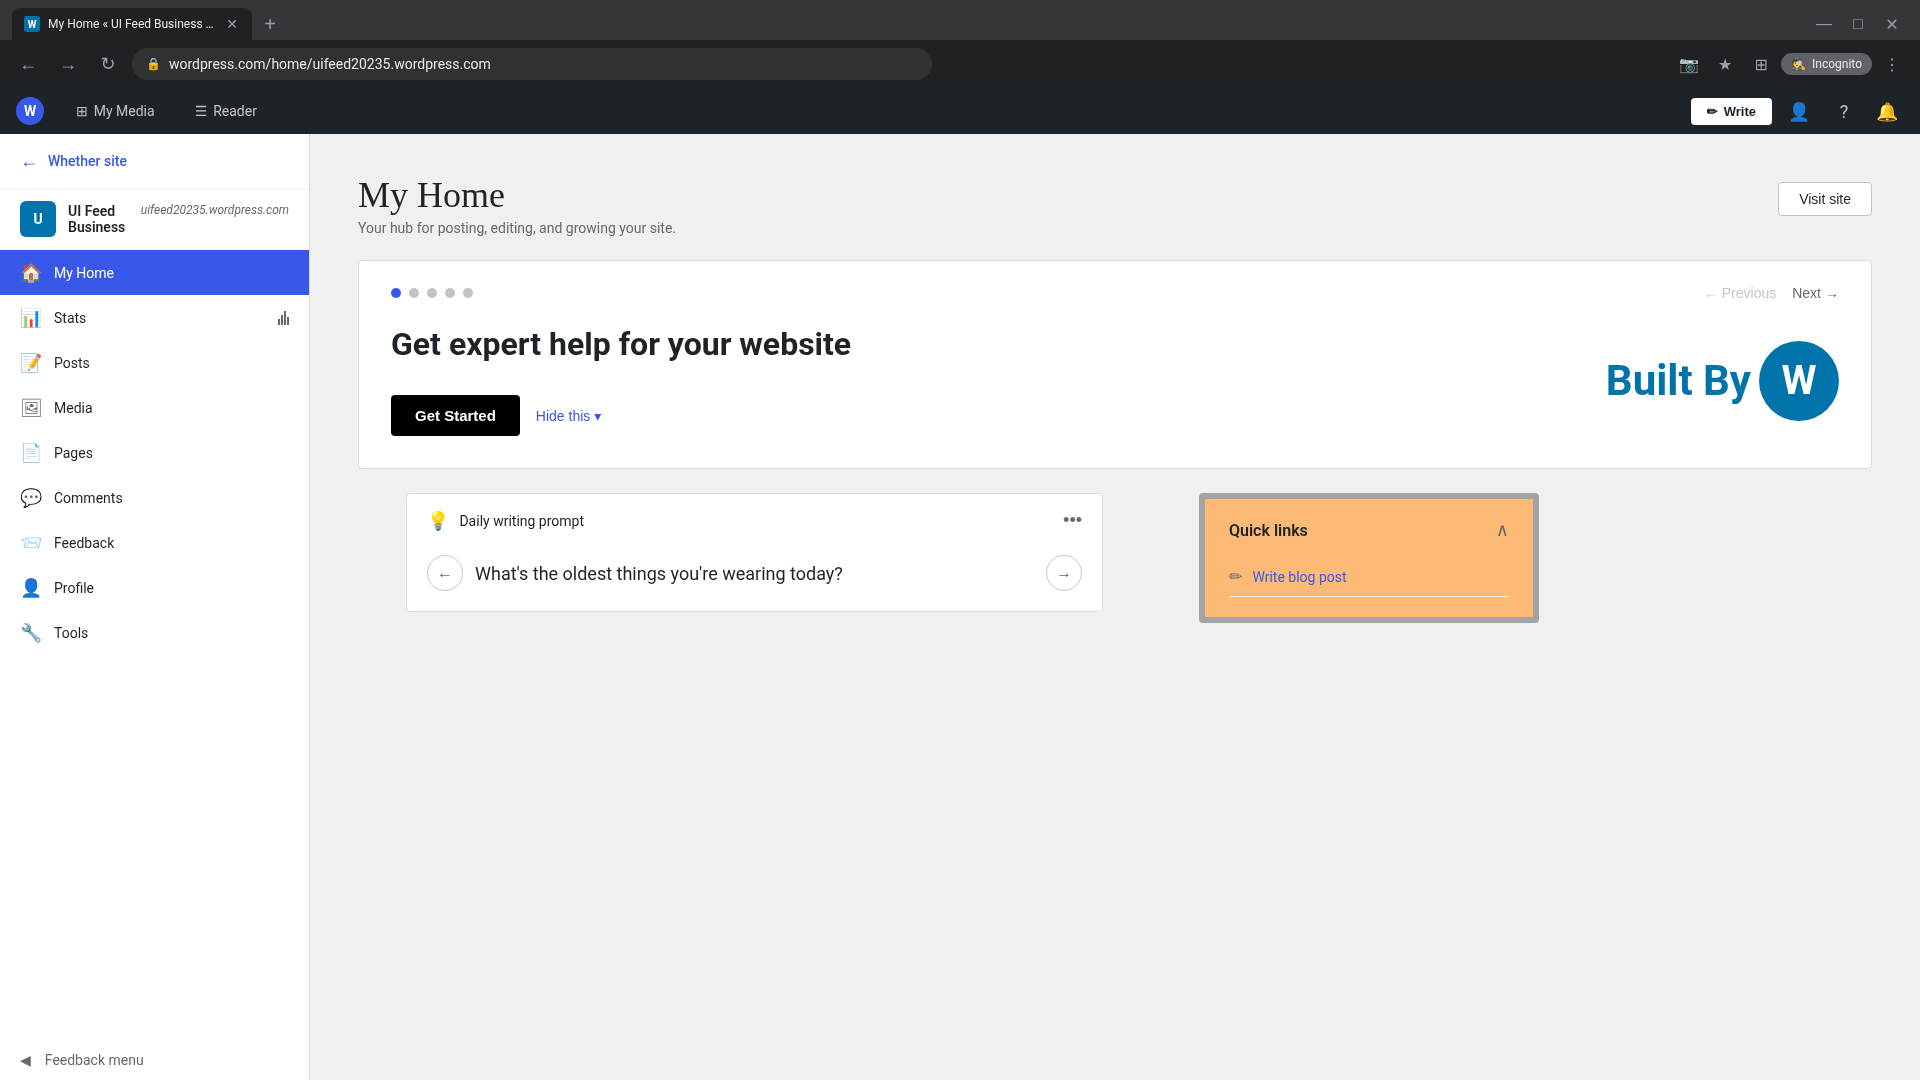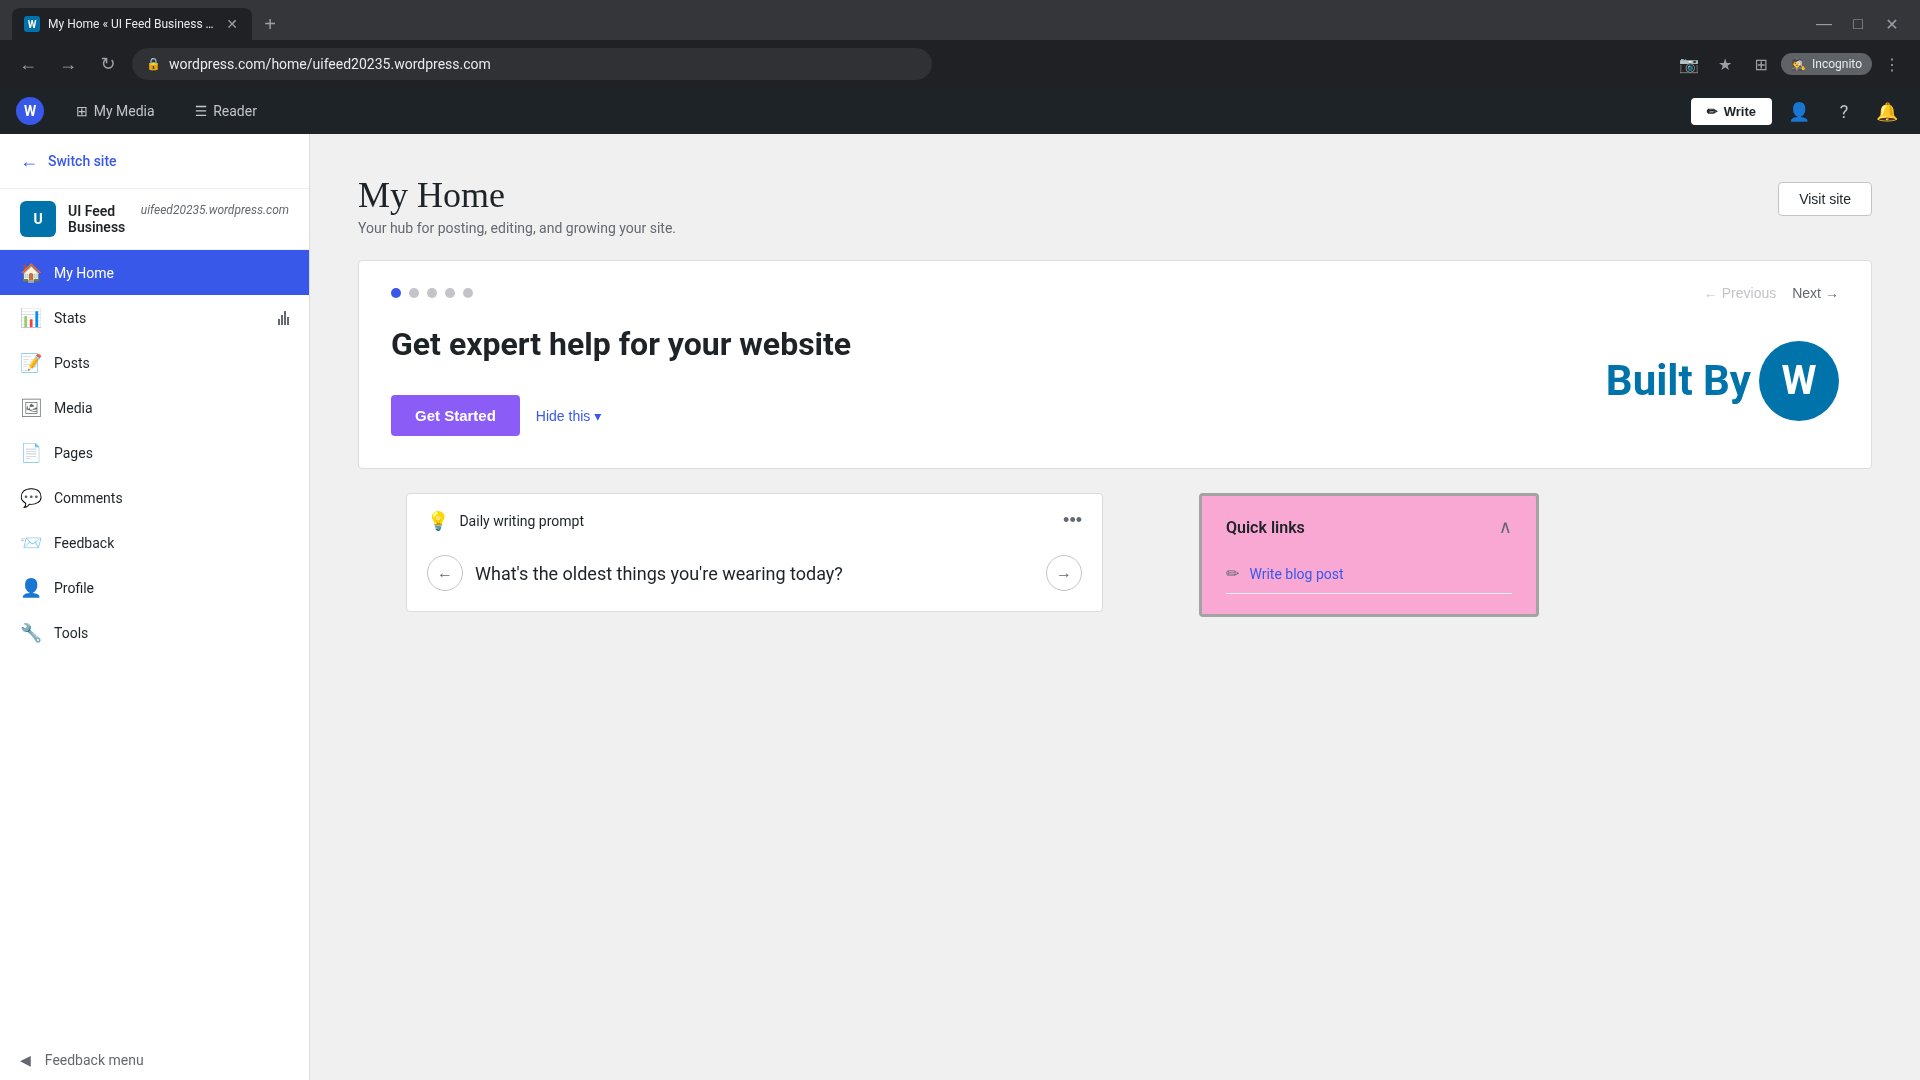--- a/index.html
+++ b/index.html
@@ -69,40 +69,40 @@
     .dot.active { background: #3858e9; }
     .dot.inactive { background: #c3c4c7; }
     .carousel-arrows { display: flex; align-items: center; gap: 16px; }
     .carousel-arrow { background: none; border: none; color: #646970; font-size: 14px; cursor: pointer; display: flex; align-items: center; gap: 4px; }
     .carousel-arrow.disabled { color: #c3c4c7; cursor: default; }
     .card-content { display: flex; align-items: center; gap: 28px; }
     .card-text { flex: 1; }
     .card-heading { font-size: 32px; font-weight: 700; color: #1d2327; margin-bottom: 24px; line-height: 1.2; }
     .card-body { font-size: 15px; color: #3c434a; line-height: 1.6; max-width: 600px; }
     .card-actions { display: flex; align-items: center; gap: 16px; margin-top: 32px; }
-    .get-started-btn { background: #8b5cf6; color: white; border: none; border-radius: 4px; padding: 12px 24px; font-size: 15px; font-weight: 600; cursor: pointer; }
+    .get-started-btn { background: #000000; color: white; border: none; border-radius: 4px; padding: 12px 24px; font-size: 15px; font-weight: 600; cursor: pointer; }
     .hide-this-btn { background: none; border: none; color: #3858e9; font-size: 14px; cursor: pointer; display: flex; align-items: center; gap: 4px; }
     .card-image { flex-shrink: 0; display: flex; align-items: center; justify-content: center; }
     .built-by-wp { display: flex; align-items: center; gap: 8px; }
     .built-by-text { font-size: 42px; font-weight: 700; color: #0073aa; }
     .wp-big-logo { width: 80px; height: 80px; background: #0073aa; border-radius: 50%; display: flex; align-items: center; justify-content: center; color: white; font-weight: bold; font-size: 40px; }
 
     
     .prompt-card { background: #fff; border: 1px solid #dcdcde; border-radius: 4px; margin: 0 48px 24px; max-width: 700px; display: inline-block; width: 697px; vertical-align: top; }
     .prompt-header { display: flex; align-items: center; justify-content: space-between; padding: 16px 20px; }
     .prompt-title { display: flex; align-items: center; gap: 10px; font-size: 14px; color: #1d2327; }
     .prompt-icon { font-size: 18px; color: #646970; }
     .prompt-more { color: #646970; font-size: 18px; cursor: pointer; background: none; border: none; }
     .prompt-content { padding: 8px 20px 20px; display: flex; align-items: center; gap: 12px; }
     .prompt-arrow { width: 36px; height: 36px; border: 1px solid #c3c4c7; border-radius: 50%; display: flex; align-items: center; justify-content: center; cursor: pointer; font-size: 16px; color: #646970; background: white; flex-shrink: 0; }
     .prompt-question { font-size: 18px; color: #1d2327; flex: 1; font-weight: 400; }
     .prompt-next { width: 36px; height: 36px; border: 1px solid #c3c4c7; border-radius: 50%; display: flex; align-items: center; justify-content: center; cursor: pointer; font-size: 16px; color: #646970; background: white; flex-shrink: 0; }
 
     
-    .quick-links { background: #f9a8d4; border: 3px solid #a3a3a3; border-radius: 4px; padding: 20px 24px; width: 340px; display: inline-block; vertical-align: top; margin-left: 24px; }
+    .quick-links { background: #fdba74; border: 6px solid #a3a3a3; border-radius: 4px; padding: 20px 24px; width: 340px; display: inline-block; vertical-align: top; margin-left: 24px; }
     .quick-links-header { display: flex; align-items: center; justify-content: space-between; margin-bottom: 16px; }
     .quick-links-title { font-size: 16px; font-weight: 600; color: #1d2327; }
     .quick-links-collapse { background: none; border: none; color: #646970; font-size: 18px; cursor: pointer; }
     .quick-link-item { display: flex; align-items: center; gap: 10px; padding: 10px 0; border-bottom: 1px solid #f0f0f0; cursor: pointer; }
     .quick-link-icon { font-size: 16px; color: #646970; }
     .quick-link-label { font-size: 14px; color: #3858e9; }
 
     .bottom-cards { display: flex; gap: 24px; padding: 0 48px; align-items: flex-start; }
   </style>
 </head>
@@ -168,21 +168,21 @@
     <div class="wp-header-icon">?</div>
     <div class="wp-header-icon">🔔</div>
   </div>
 </div>
 
 <div class="main-layout">
 
   <div class="sidebar">
     <div class="sidebar-switch-site">
       <span class="back-arrow">←</span>
-      <span class="switch-site-label">Switch site</span>
+      <span class="switch-site-label">Whether site</span>
     </div>
     <div class="site-info">
       <div class="site-avatar">
         <span>U</span>
       </div>
       <div class="site-details">
         <span class="site-name">UI Feed Business</span>
         <span class="site-url">uifeed20235.wordpress.com</span>
       </div>
     </div>

